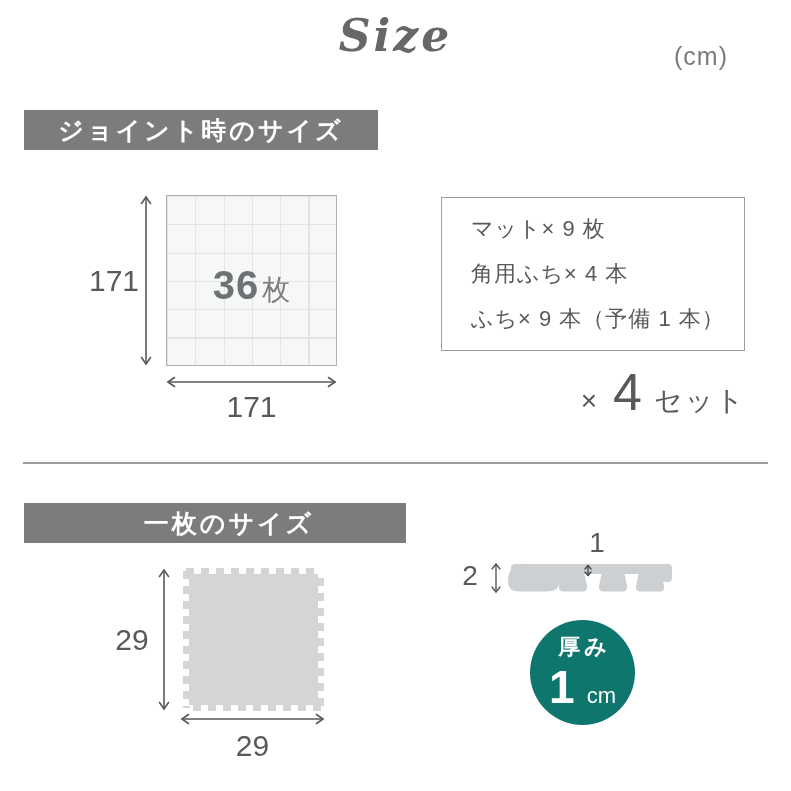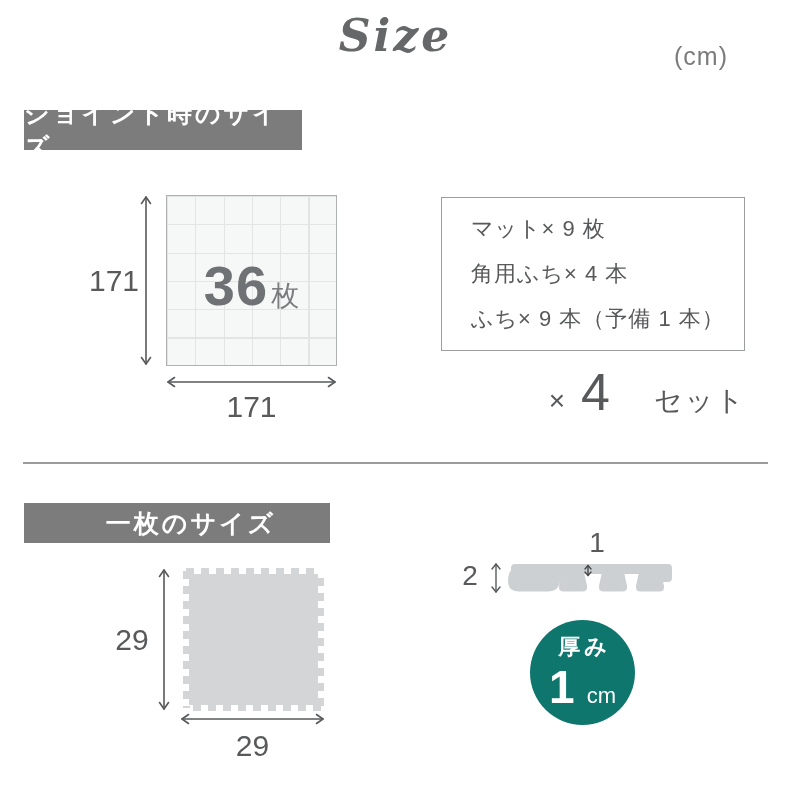--- a/index.html
+++ b/index.html
@@ -9,39 +9,39 @@
   }
   
   .title-row{position:absolute;top:10px;left:0;width:100%;text-align:center;}
   .size-title{
     font-family:"DejaVu Serif", serif;font-style:italic;font-weight:bold;
     font-size:44px;color:#666768;letter-spacing:3px;
   }
   .unit-note{position:absolute;top:42px;left:674px;font-size:25px;color:#7a7b7c;letter-spacing:1px;}
   
   .banner{
-    position:absolute;left:24px;width:278px;height:40px;background:#7c7c7c;
+    position:absolute;left:24px;width:354px;height:40px;background:#7c7c7c;
     color:#ffffff;font-size:25px;font-weight:bold;letter-spacing:3px;
     display:flex;align-items:center;justify-content:center;
   }
   #banner-joined{top:110px;}
   #banner-single{top:503px;padding-left:28px;}
   
   .grid-box{
     position:absolute;left:166px;top:195px;width:169px;height:169px;
     background-color:#f6f7f7;border:1px solid #aeb0b1;
     background-image:
       repeating-linear-gradient(to right,#e3e4e4 0 1px,transparent 1px 28.3px),
       repeating-linear-gradient(to bottom,#e3e4e4 0 1px,transparent 1px 28.3px);
   }
   .grid-count-wrap{
     position:absolute;inset:0;display:flex;align-items:center;justify-content:center;
   }
   .grid-count-inner{display:flex;align-items:baseline;margin-top:10px;}
-  .grid-count-num{font-size:56px;font-weight:bold;color:#6f7275;letter-spacing:1px;}
+  .grid-count-num{font-size:40px;font-weight:bold;color:#6f7275;letter-spacing:1px;}
   .grid-count-unit{font-size:28px;color:#7a7c7e;margin-left:3px;}
   .dim-label{color:#58595b;font-size:30px;}
   .v-label{position:absolute;display:flex;align-items:center;justify-content:center;}
   .h-label{position:absolute;text-align:center;}
   #grid-v-label{left:92px;top:195px;width:44px;height:171px;}
   #grid-h-label{left:166px;top:390px;width:171px;}
   #mat-v-label{left:110px;top:568px;width:44px;height:143px;}
   #mat-h-label{left:180px;top:729px;width:145px;}
   .arr{stroke:#58595b;fill:none;stroke-width:1.6;stroke-linecap:round;stroke-linejoin:round;position:absolute;}
   #grid-v-arrow{left:140px;top:195px;}
@@ -54,21 +54,21 @@
     border:1px solid #9c9d9e;box-sizing:border-box;
     display:flex;flex-direction:column;justify-content:center;gap:15px;
     padding-left:29px;font-size:22px;color:#58595b;letter-spacing:1px;
   }
   .sets-row{
     position:absolute;left:441px;top:362px;width:305px;
     display:flex;justify-content:flex-end;align-items:baseline;color:#58595b;
   }
   .sets-times{font-size:28px;margin-right:16px;}
   .sets-count{font-size:52px;font-weight:500;margin-right:12px;}
-  .sets-unit{font-size:28px;letter-spacing:2px;margin-left:32px;}
+  .sets-unit{font-size:28px;letter-spacing:2px;}
   
   .divider{position:absolute;left:23px;top:462px;width:745px;height:2px;background:#9b9c9d;}
   
   .mat{position:absolute;left:183px;top:568px;width:141px;height:143px;}
   .mat-body{position:absolute;inset:6px;background:#d3d5d6;}
   .mat-edge{position:absolute;}
   .mat-edge-top{left:3px;right:3px;top:0;height:7px;
     background:repeating-linear-gradient(90deg,#d3d5d6 0 8px,transparent 8px 15px);}
   .mat-edge-bottom{left:3px;right:3px;bottom:0;height:7px;
     background:repeating-linear-gradient(90deg,transparent 0 7px,#d3d5d6 7px 15px);}

